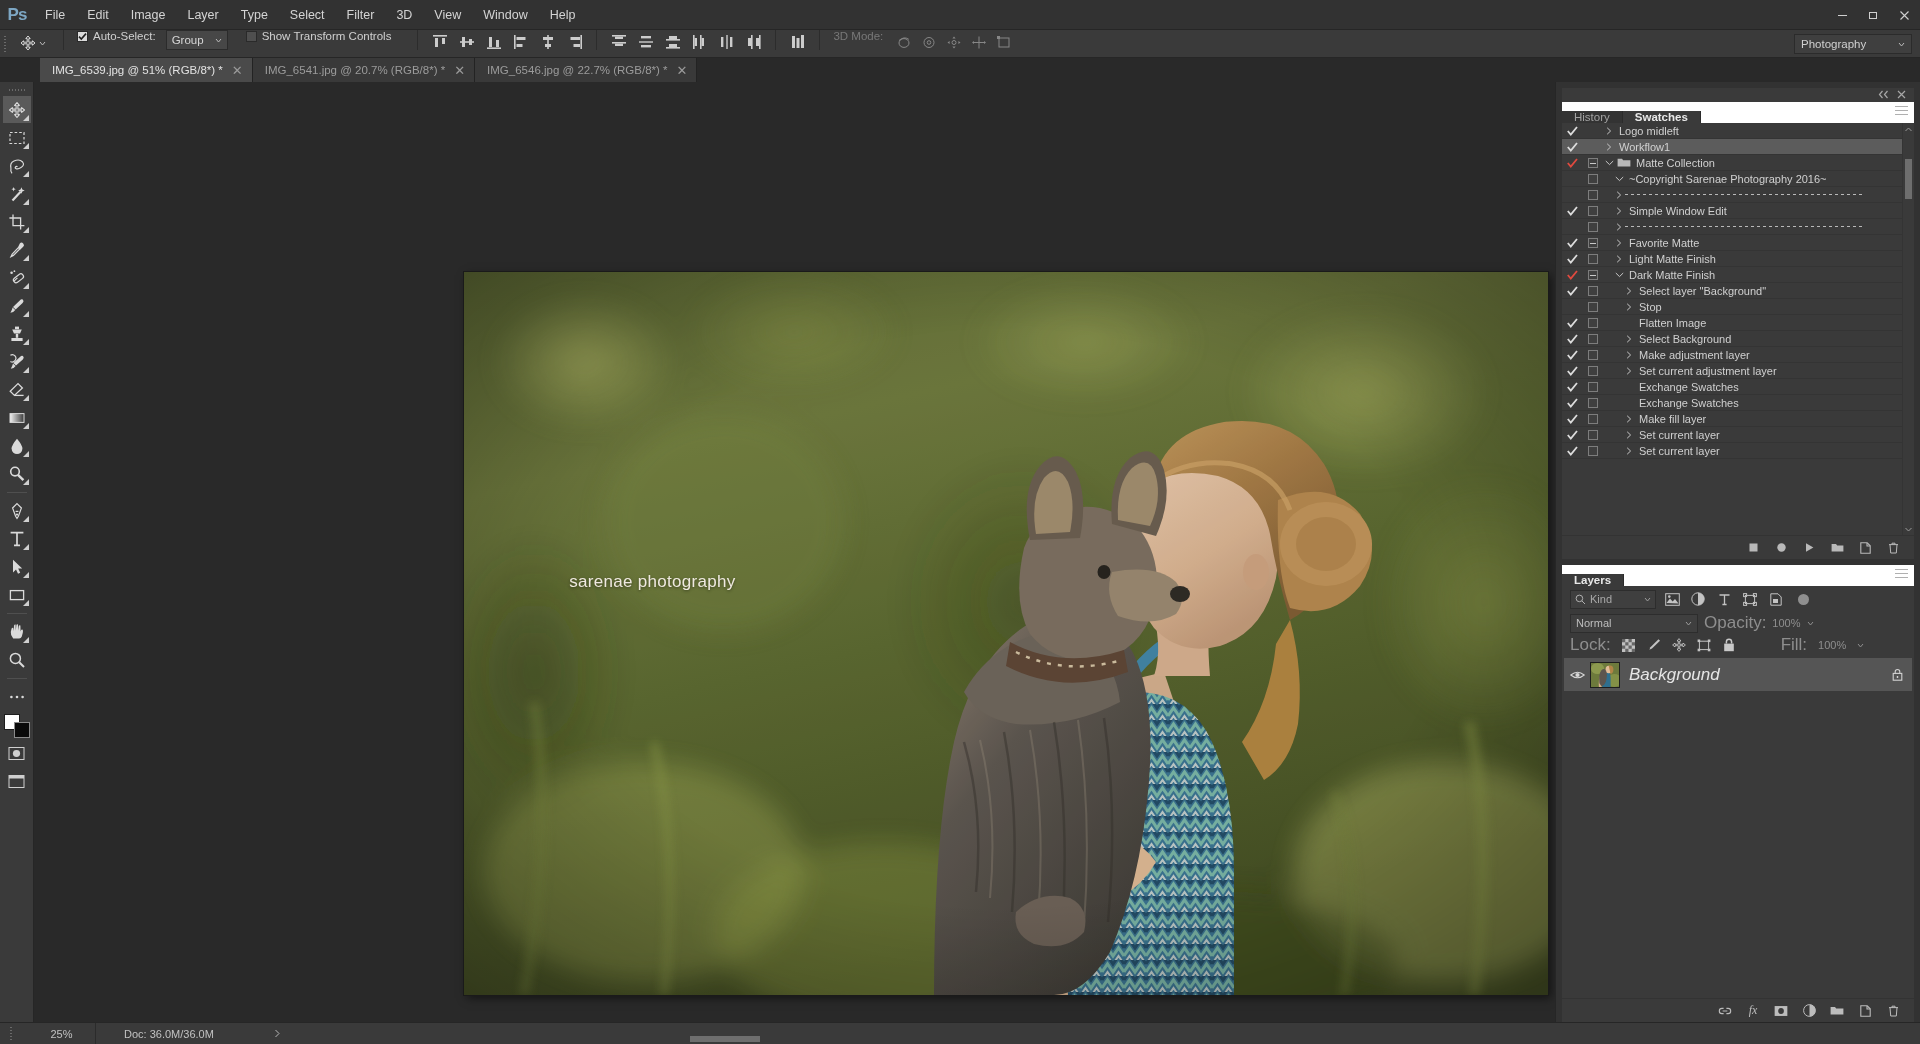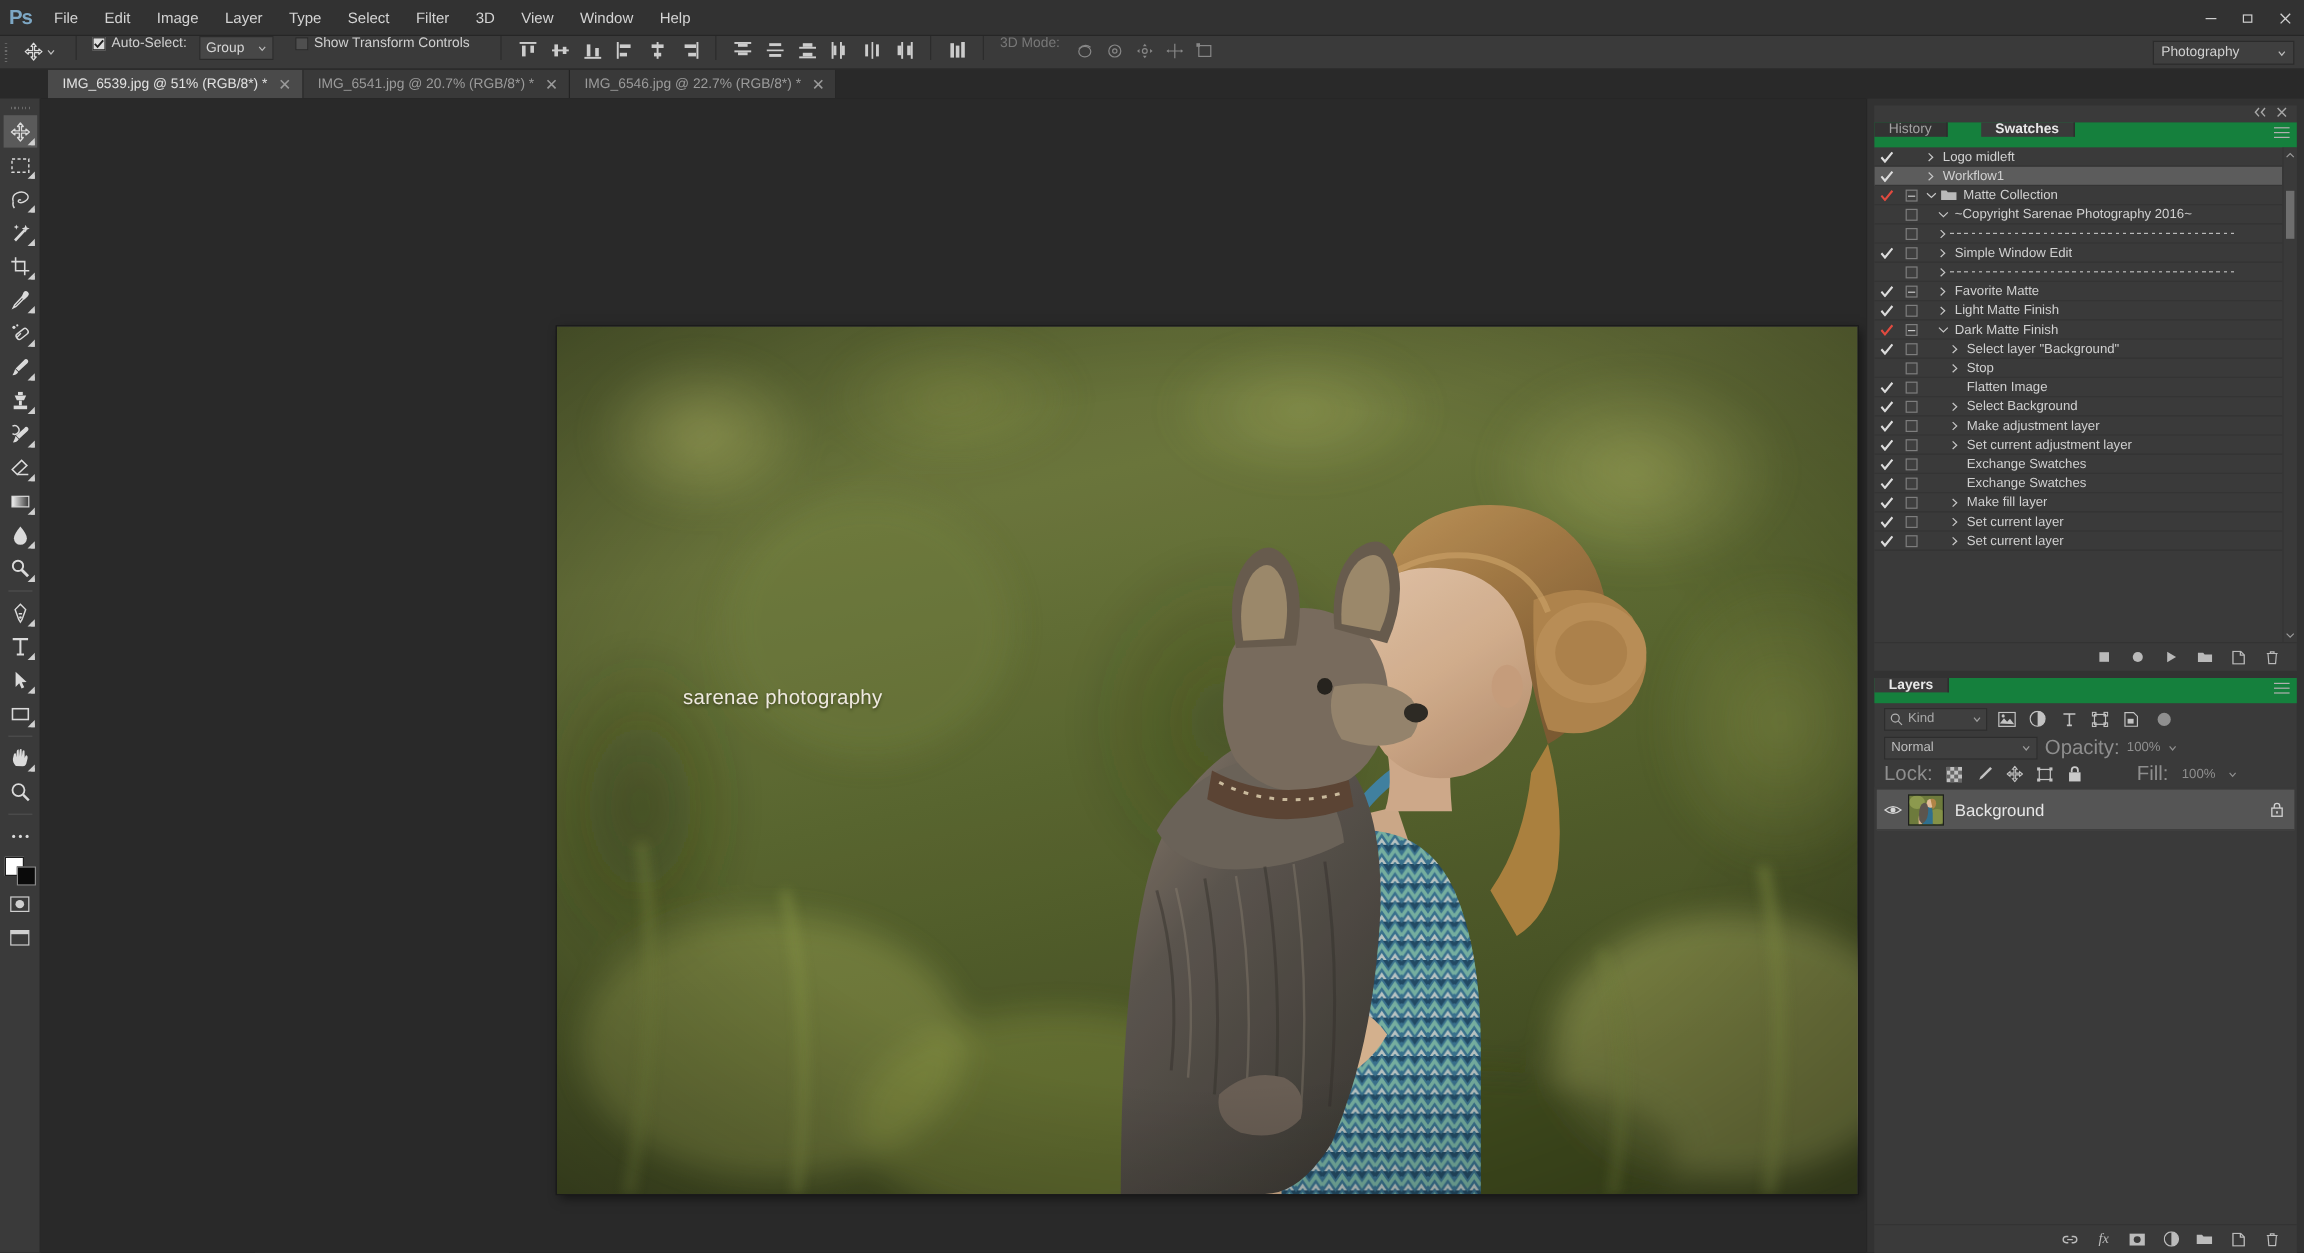--- a/index.html
+++ b/index.html
@@ -141,21 +141,21 @@
   .dock { width: 365px; flex: 0 0 365px; background: #323232; display: flex; flex-direction: column;
           border-left: 1px solid #262626; }
   .dock-pad { padding: 6px 6px 0 6px; display:flex; flex-direction:column; height:100%; }
 
   .panel { background: #3a3a3a; display: flex; flex-direction: column; }
   .panel-topbar {
     height: 14px; background: #3a3a3a; display: flex; align-items: center; justify-content: flex-end;
     gap: 8px; padding-right: 8px;
   }
   .mini-btn { color: #a7a7a7; line-height: 1; font-size: 11px; }
-  .tabs-row { height: 21px; background: #15803d; display: flex; align-items: flex-start; position: relative; gap: 28px; }
+  .tabs-row { height: 21px; background: #ffffff; display: flex; align-items: flex-end; position: relative; }
   .panel-tab {
     padding: 0 12px; display: flex; align-items: center; font-size: 11.5px; color: #a2a2a2;
     background: #333333; border-right: 1px solid #2b2b2b;
   }
   .panel-tab.active { background: #3a3a3a; color: #e8e8e8; font-weight: bold; }
   .hamburger { position: absolute; right: 6px; top: 4px; width: 13px; }
   .hamburger i { display:block; height:1px; background:#b0b0b0; margin-bottom:3px; }
 
   
   .actions-body { background: #3a3a3a; position: relative; display:flex; }
@@ -211,21 +211,21 @@
   .layer-row {
     height: 34px; display: flex; align-items: center; background: #555555; margin: 0 2px;
     border-bottom: 1px solid #3a3a3a;
   }
   .eye-cell { width: 26px; display:flex; align-items:center; justify-content:center; flex:0 0 26px; }
   .lthumb {
     width: 30px; height: 26px; border: 1px solid #1e1e1e; margin-right: 9px; overflow: hidden;
     flex: 0 0 30px; background:#4a5a30;
   }
   .lthumb svg { display:block; width:100%; height:100%; }
-  .lname { flex:1 1 auto; font-size: 14px; color: #e6e6e6; }
+  .lname { flex:1 1 auto; font-size: 17px; color: #e6e6e6; font-style: italic; }
   .lock-cell { width: 30px; display:flex; align-items:center; justify-content:center; flex:0 0 30px; }
 
   
   .statusbar {
     height: 22px; background: #3a3a3a; display: flex; align-items: center;
     flex: 0 0 22px; border-top: 1px solid #262626; font-size: 11px; color: #c2c2c2;
   }
   .sb-zoom { width: 78px; text-align: center; border-right: 1px solid #2b2b2b; height: 22px; line-height: 22px; padding-left:10px; }
   .sb-doc { padding-left: 28px; display:flex; align-items:center; gap:60px; }
   .sb-grip { margin-left: 10px; width: 8px; height: 22px; display:flex;align-items:center; }
@@ -1372,14 +1372,25 @@
                   <path d="M1 2.6 H10 M4 2.6 V1.2 H7 V2.6 M2 2.6 L2.7 11 H8.3 L9 2.6" fill="none" stroke="#bcbcbc" stroke-width="1"></path>
                 </svg>
             </span>
           </div>
         </div>
 
       </div>
     </div>
   </div>
 
+  <div class="statusbar">
+    <span class="sb-grip"></span>
+    <span class="sb-zoom">25%</span>
+    <span class="sb-doc">
+      <span>Doc: 36.0M/36.0M</span>
+      <svg width="7" height="9" viewBox="0 0 7 9">
+          <path d="M1.5 1 L5 4.5 L1.5 8" fill="none" stroke="#b7b7b7"></path>
+        </svg>
+    </span>
+    <span class="sb-scroll"></span>
+  </div>
 
 </div>
 
 </body></html>

